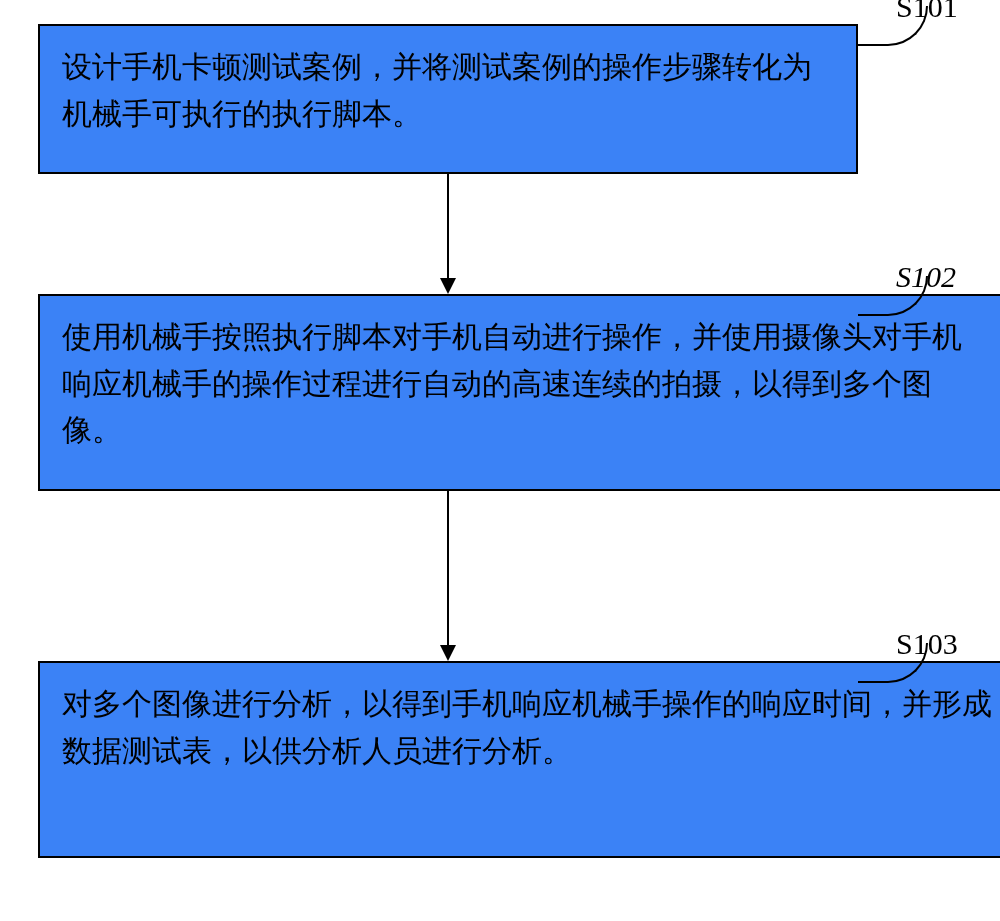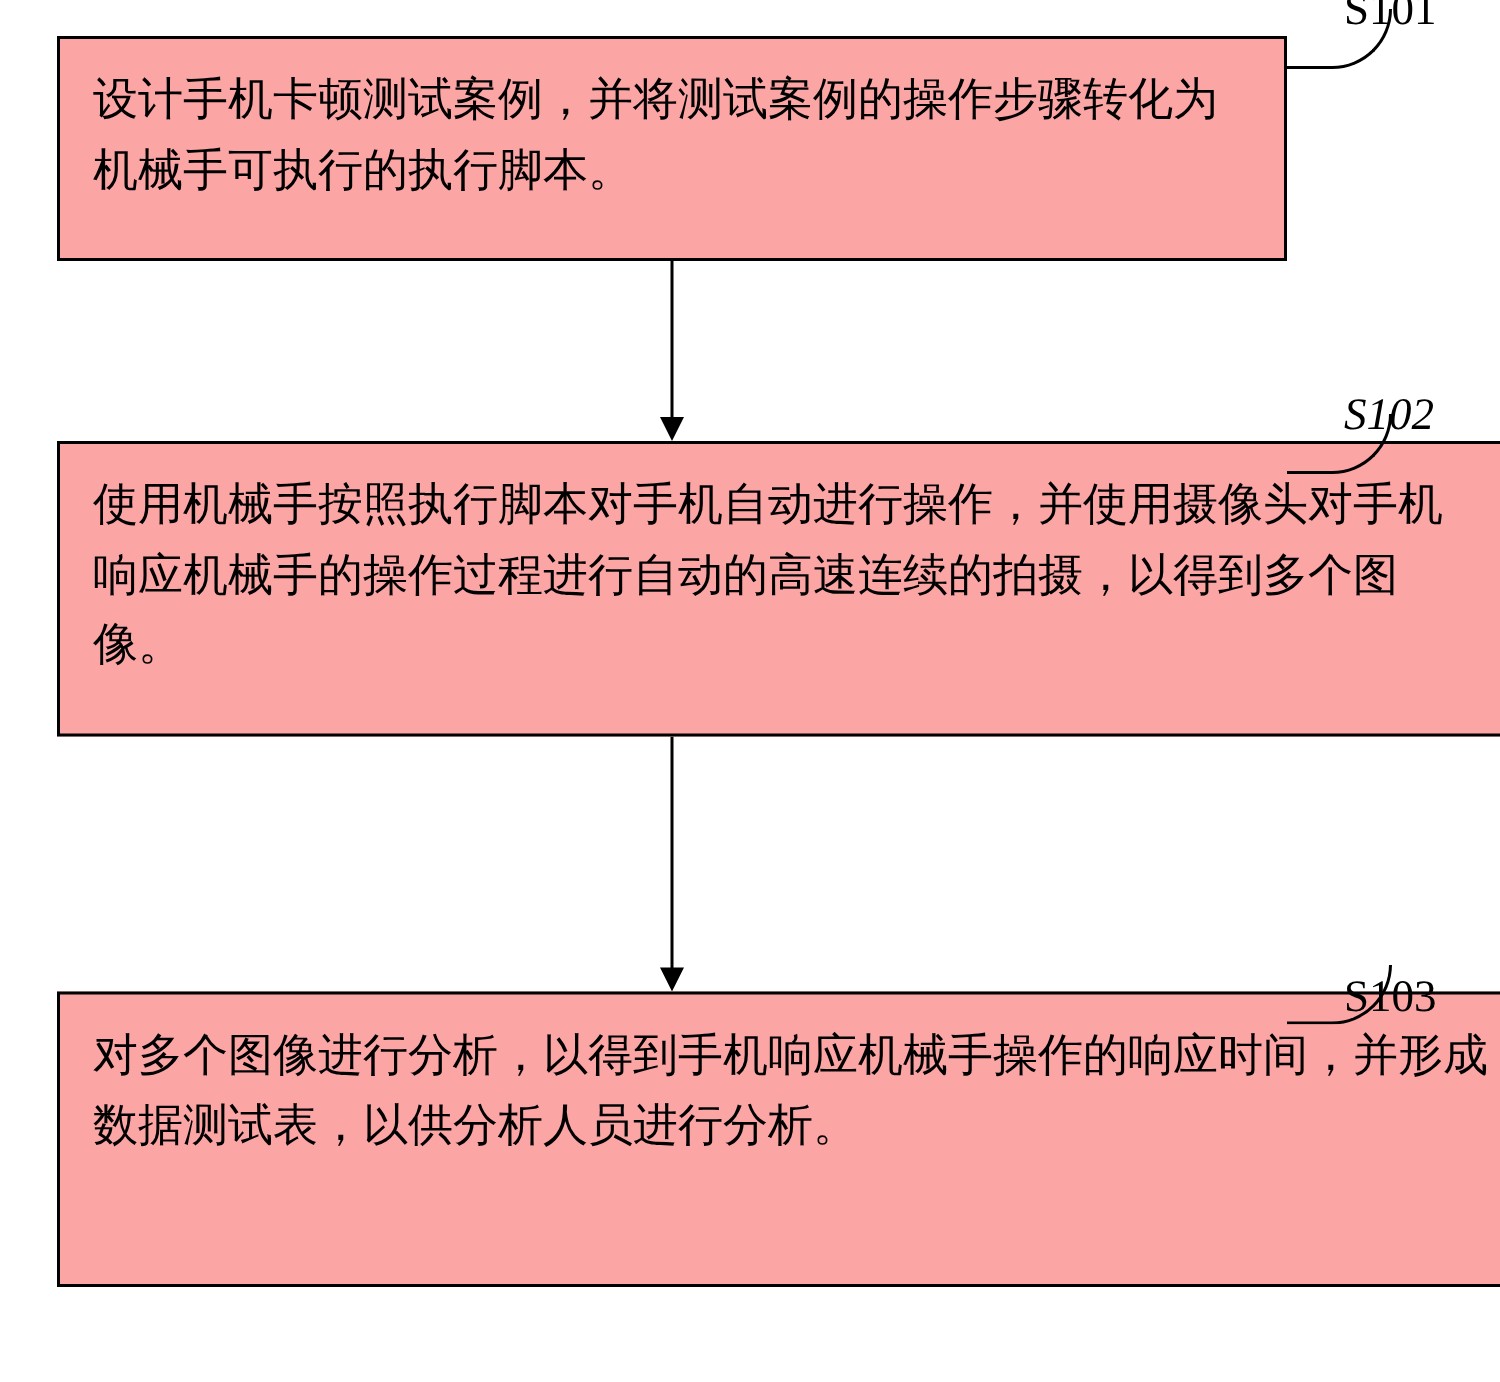--- a/index.html
+++ b/index.html
@@ -14,21 +14,21 @@
     font-family: "KaiTi", "STKaiti", "Kaiti SC", "DFKai-SB", serif;
     color: #000;
   }
   .step-box {
     position: absolute;
     border: 2px solid #000;
     box-sizing: border-box;
     padding: 18px 22px;
     font-size: 30px;
     line-height: 1.55;
-    background: #fca5a5;
+    background: #3b82f6;
   }
   .label {
     position: absolute;
     font-family: "Times New Roman", serif;
     font-size: 30px;
   }
   .connector-curve {
     position: absolute;
     width: 70px;
     height: 40px;
@@ -73,15 +73,15 @@
     <svg width="30" height="170" viewBox="0 0 30 170" style="margin-left:-14px;">
       <line x1="15" y1="0" x2="15" y2="158" stroke="#000" stroke-width="2"></line>
       <polygon points="15,170 7,154 23,154" fill="#000"></polygon>
     </svg>
   </div>
 
   <div class="step-box" style="left:38px; top:661px; width:992px; height:197px;">
     <span>对多个图像进行分析，以得到手机响应机械手操作的响应时间，并形成数据测试表，以供分析人员进行分析。</span>
   </div>
   <div class="connector-curve" style="left:858px; top:643px;"></div>
-  <div class="label" style="left:896px; top:627px;margin-top:21px;">S103</div>
+  <div class="label" style="left:896px; top:627px;">S103</div>
 
 </div>
 
 </body></html>

